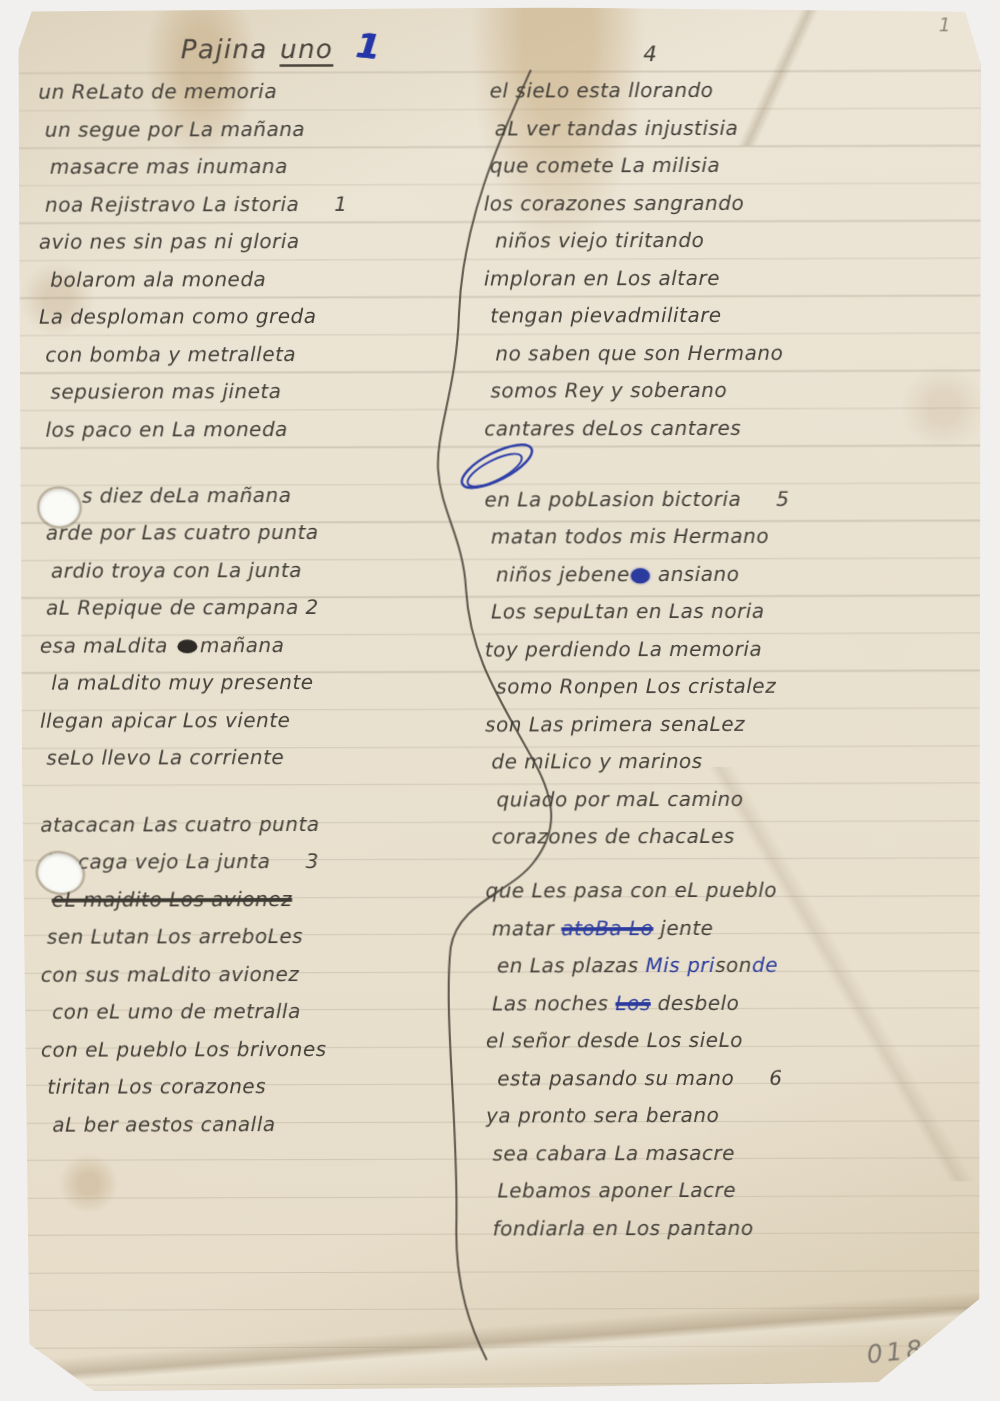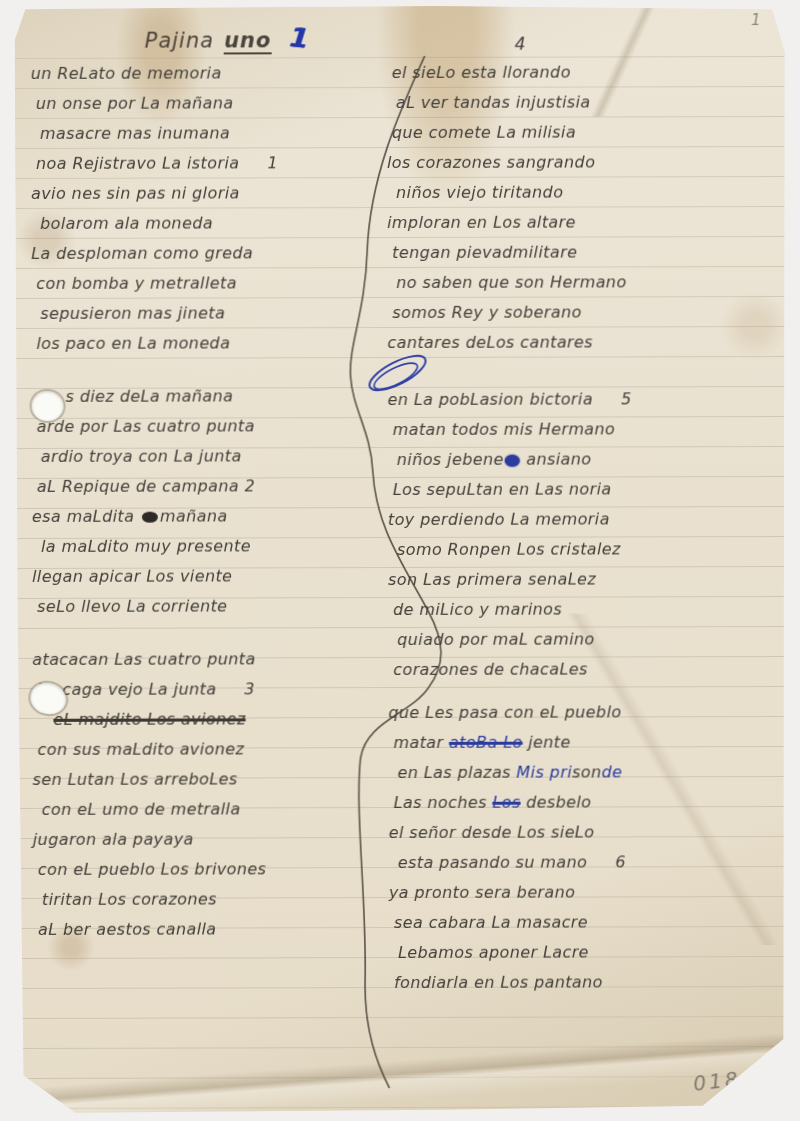--- a/index.html
+++ b/index.html
@@ -28,41 +28,41 @@
   }
   .crease{position:absolute;pointer-events:none;}
   .crease.c1{left:58%;top:0;width:42%;height:10%;
     background:linear-gradient(115deg, transparent 48%, rgba(120,100,70,.25) 50%, transparent 52%);}
   .crease.c2{left:0;top:93%;width:100%;height:7%;
     background:linear-gradient(176deg, transparent 40%, rgba(120,100,70,.28) 50%, rgba(255,255,250,.3) 55%, transparent 70%);}
   .crease.c3{left:70%;top:55%;width:30%;height:30%;
     background:linear-gradient(60deg, transparent 48%, rgba(130,110,80,.15) 50%, transparent 53%);}
   .title-row{position:absolute;left:130px;top:16px;height:34px;color:#4a443c;
     font-size:21px;font-style:italic;letter-spacing:1px;white-space:nowrap;}
-  .title-word2{border-bottom:2px solid #4a443c;margin-left:10px;font-weight:bold;}
+  .title-word2{border-bottom:2px solid #4a443c;margin-left:10px;}
   .blue-one{color:#2436a8;font-weight:bold;font-size:27px;margin-left:18px;
     display:inline-block;transform:rotate(6deg);text-shadow:1px 0 0 #2436a8;}
   .corner-num{position:absolute;right:24px;top:6px;color:#8d867a;font-size:15px;font-style:italic;}
   .archive-num{position:absolute;left:676px;top:1064px;color:#7e7870;font-size:20px;
     letter-spacing:3px;transform:rotate(-6deg);font-style:italic;}
   .col{position:absolute;color:#44403a;font-size:16px;font-style:italic;letter-spacing:.4px;}
   .col-left{left:16px;top:52px;width:352px;}
   .col-right{left:372px;top:52px;width:392px;}
   .stanza{position:relative;}
   .col-left .stanza:nth-child(2){margin-top:23px;}
   .col-left .stanza:nth-child(3){margin-top:23px;}
   .col-right .stanza:nth-child(2){margin-top:27px;}
   .col-right .stanza:nth-child(3){margin-top:13px;}
   .col-left .stanza:nth-child(2) .line:first-child{padding-left:34px;}
   .line{height:30px;line-height:30px;white-space:nowrap;}
   .line:nth-child(even){padding-left:5px;}
   .line:nth-child(3n){padding-left:9px;}
   .line-num{margin-left:28px;color:#44403a;}
   .stanza-num-above{position:absolute;top:-24px;left:128px;color:#44403a;font-size:17px;}
-  .struck{text-decoration:line-through;text-decoration-thickness:2.5px;color:#3c3832;margin-left:12px;}
+  .struck{text-decoration:line-through;text-decoration-thickness:2.5px;color:#3c3832;}
   .blue{color:#2b3c9e;}
   .struck-blue{color:#2b3c9e;text-decoration:line-through;text-decoration-thickness:2.5px;}
   .blot{display:inline-block;width:16px;height:11px;background:#2e2b27;border-radius:50%;
     vertical-align:middle;margin:0 2px;}
   .blot-blue{display:inline-block;width:15px;height:12px;background:#2b3c9e;border-radius:50%;
     vertical-align:middle;margin:0 1px;box-shadow:0 0 2px #2b3c9e;}
   .hole{position:absolute;background:#fafaf7;border-radius:48% 52% 50% 50%;
     box-shadow:0 0 0 2px rgba(100,88,66,.35), inset 0 1px 3px rgba(100,88,66,.3);}
   .hole1{left:16px;top:384px;width:32px;height:30px;}
   .hole2{left:14px;top:676px;width:36px;height:31px;transform:rotate(12deg);}
@@ -96,21 +96,21 @@
 
   <div class="title-row">
     <span>Pajina</span><span class="title-word2">uno</span><span class="blue-one">1</span>
   </div>
 
   <span class="corner-num">1</span>
 
   <div class="col col-left" id="col-left">
       <div class="stanza">
         <div class="line"><span>un ReLato de memoria</span></div>
-        <div class="line"><span>un onse por La mañana</span></div>
+        <div class="line"><span>un segue por La mañana</span></div>
         <div class="line"><span>masacre mas inumana</span></div>
         <div class="line"><span>noa Rejistravo La istoria</span><span class="line-num">1</span></div>
         <div class="line"><span>avio nes sin pas ni gloria</span></div>
         <div class="line"><span>bolarom ala moneda</span></div>
         <div class="line"><span>La desploman como greda</span></div>
         <div class="line"><span>con bomba y metralleta</span></div>
         <div class="line"><span>sepusieron mas jineta</span></div>
         <div class="line"><span>los paco en La moneda</span></div>
       </div>
       <div class="stanza">
@@ -120,24 +120,23 @@
         <div class="line"><span>aL Repique de campana 2</span></div>
         <div class="line"><span>esa maLdita </span><span class="blot"></span><span>mañana</span></div>
         <div class="line"><span>la maLdito muy presente</span></div>
         <div class="line"><span>llegan apicar Los viente</span></div>
         <div class="line"><span>seLo llevo La corriente</span></div>
       </div>
       <div class="stanza">
         <div class="line"><span>atacacan Las cuatro punta</span></div>
         <div class="line"><span>La caga vejo La junta</span><span class="line-num">3</span></div>
         <div class="line"><span class="struck">eL majdito Los avionez</span></div>
+        <div class="line"><span>sen Lutan Los arreboLes</span></div>
         <div class="line"><span>con sus maLdito avionez</span></div>
-        <div class="line"><span>sen Lutan Los arreboLes</span></div>
         <div class="line"><span>con eL umo de metralla</span></div>
-        <div class="line"><span>jugaron ala payaya</span></div>
         <div class="line"><span>con eL pueblo Los brivones</span></div>
         <div class="line"><span>tiritan Los corazones</span></div>
         <div class="line"><span>aL ber aestos canalla</span></div>
       </div>
     </div>
   <div class="col col-right" id="col-right">
       <div class="stanza">
         <span class="stanza-num-above">4</span>
         <div class="line"><span>el sieLo esta llorando</span></div>
         <div class="line"><span>aL ver tandas injustisia</span></div>

